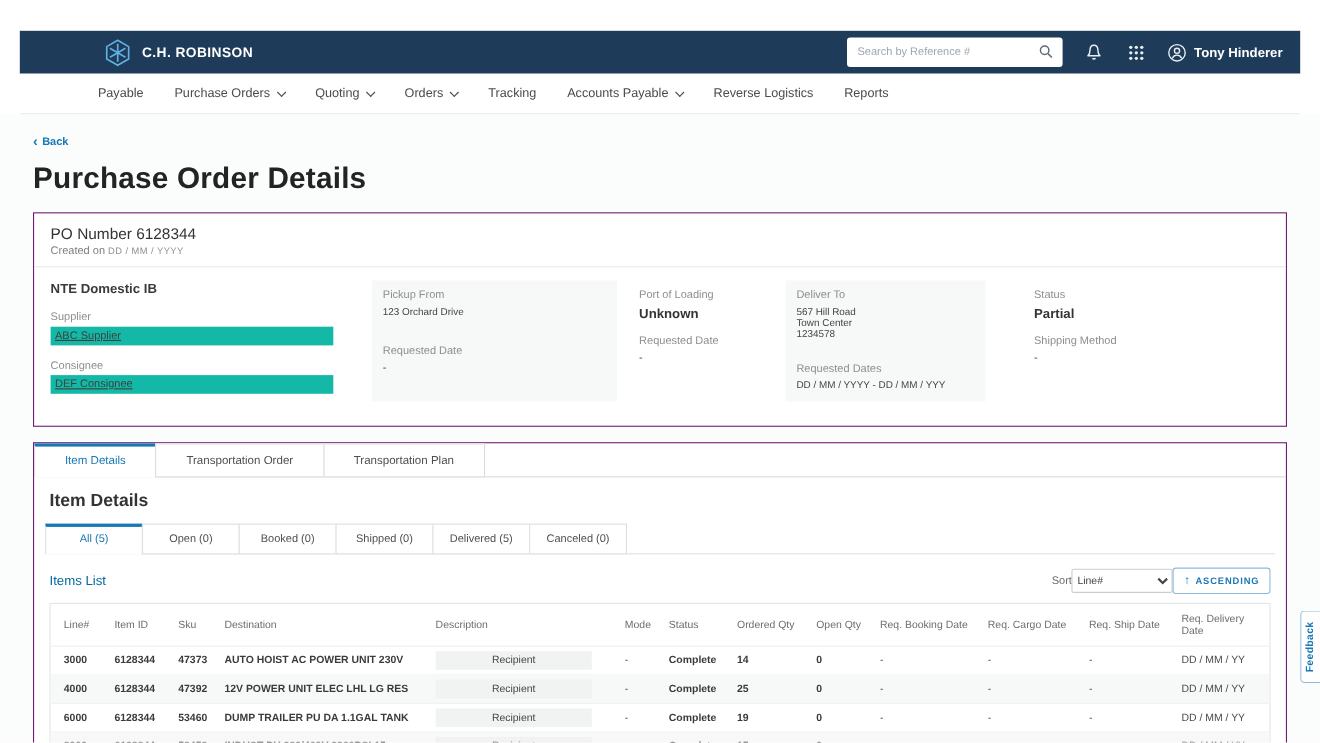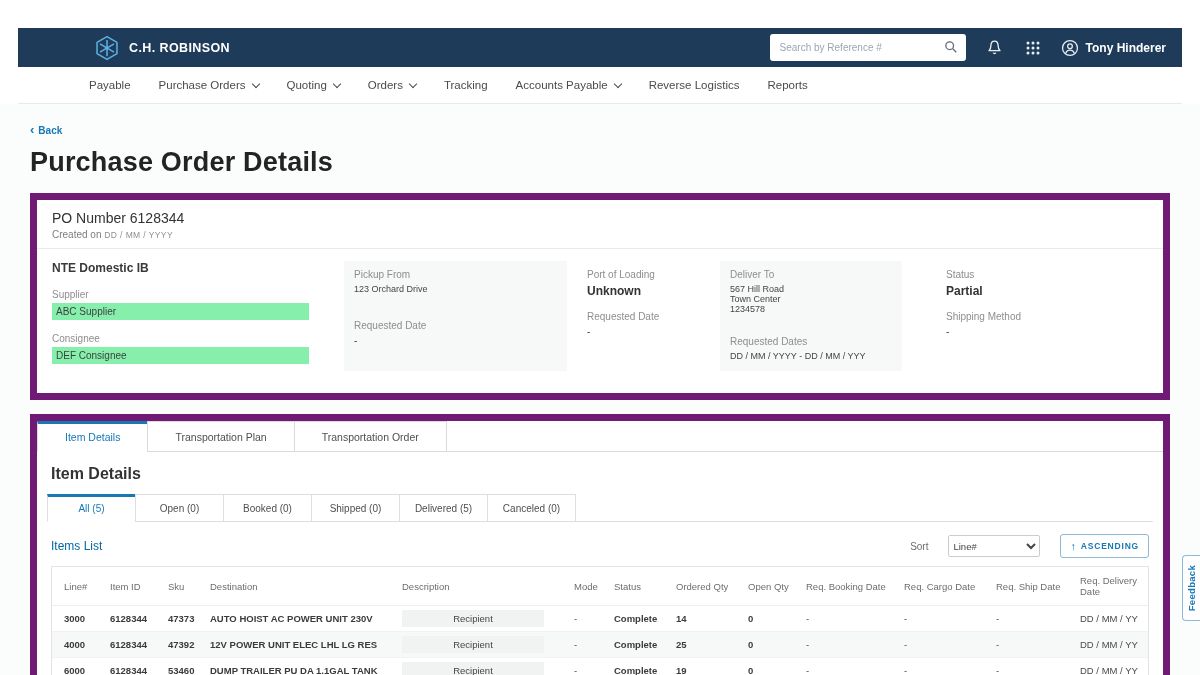--- a/index.html
+++ b/index.html
@@ -24,53 +24,53 @@
   .nav-item { display:flex; align-items:center; padding:0 14px; font-size:11.5px; color:#4b4b4b; text-decoration:none; cursor:pointer; height:100%; }
   .caret { display:none; width:6px; height:6px; border-right:1.5px solid #4b4b4b; border-bottom:1.5px solid #4b4b4b; transform:rotate(45deg); margin-left:7px; margin-bottom:3px; }
   .caret.show { display:inline-block; }
 
   
   .main-wrap { background:#fbfcfc; min-height:509px; padding:16px 30px 20px; }
   .back { display:inline-flex; align-items:center; gap:4px; color:#1878b4; font-size:10px; font-weight:700; text-decoration:none; cursor:pointer; }
   .back .chev { font-size:13px; line-height:8px; font-weight:700; }
   h1 { font-size:27px; font-weight:700; color:#232323; margin:9px 0 15px; letter-spacing:.2px; }
 
-  .card { background:#ffffff; border:7px solid #701a75; }
+  .card { background:#ffffff; border:1px solid #701a75; }
 
   
   .po-head { padding:10px 15px 8px; }
   .po-number { font-size:14px; color:#333; }
   .po-created { font-size:10px; color:#7d7d7d; margin-top:3px; }
   .po-created .date-sm { font-size:8.5px; color:#8f8f8f; letter-spacing:.4px; }
   .po-grid { display:grid; grid-template-columns:292px 243px 133px 202px 1fr; border-top:1px solid #e8eaeb; padding:12px 15px 22px; }
   .lbl { font-size:10px; color:#8e8e8e; }
   .val { font-size:10px; color:#3f3f3f; }
   .val-sm { font-size:9px; color:#454545; }
   .bold-val { font-size:12px; font-weight:700; color:#333; }
   .po-type { font-size:12px; font-weight:700; color:#3a3a3a; margin-bottom:14px; }
-  .redact { background:#86efac; display:block; width:88%; padding:3px 4px; margin-top:3px; }
+  .redact { background:#14b8a6; display:block; width:88%; padding:3px 4px; margin-top:3px;text-decoration:underline; }
   .panel { background:#f7f8f8; padding:8px 10px 10px; margin-right:20px; }
   .mt { margin-top:13px; }
   .mt-sm { margin-top:4px; }
   .col-pad { padding-top:8px; }
 
   
   .tabs-card { margin-top:14px; min-height:252px; padding-bottom:16px; }
   .tabs { display:flex; border-bottom:1px solid #d9dcde; }
   .tab { margin-bottom:-1px; margin-right:-1px; border:1px solid #d9dcde; background:#ffffff; padding:9px 27px 8px; font-size:10.5px; color:#4f4f4f; cursor:pointer; font-family:"Liberation Sans", sans-serif; }
   .tab.active { border-top:3px solid #1878b4; padding-top:6px; color:#1878b4; border-bottom:1px solid #ffffff; }
   .inner { padding:0 10px; }
   h2 { font-size:16px; font-weight:600; color:#333; margin:13px 0 11px; padding-left:4px; }
   .subtabs { display:flex; border-bottom:1px solid #dcdfe1; }
   .subtab { margin-bottom:-1px; margin-right:-1px; border:1px solid #dcdfe1; background:#ffffff; width:89px; text-align:center; padding:8px 0 7px; font-size:10px; color:#4f4f4f; cursor:pointer; font-family:"Liberation Sans", sans-serif; }
   .subtab.active { border-top:3px solid #1878b4; padding-top:5px; color:#1878b4; border-bottom:1px solid #ffffff; }
 
   .list-header { display:flex; align-items:center; justify-content:space-between; margin:12px 4px 8px; }
   .list-title { font-size:12px; color:#0369a1; }
-  .sort-area { display:flex; align-items:center; gap:20px; }
+  .sort-area { display:flex; align-items:center; gap:0; }
   .sort-lbl { font-size:10px; color:#6d6d6d; }
   .sort-select { font-size:9.5px; color:#444; width:92px; height:22px; border:1px solid #c9cdd0; border-radius:2px; background:#fff; font-family:"Liberation Sans", sans-serif; }
   .asc-btn { display:flex; align-items:center; gap:4px; border:1px solid #8fb9d8; background:#ffffff; color:#1878b4; font-size:8.5px; font-weight:700; letter-spacing:.8px; padding:5px 9px; border-radius:3px; cursor:pointer; font-family:"Liberation Sans", sans-serif; }
   .asc-arrow { font-size:11px; font-weight:400; }
 
   
   .tbl { border:1px solid #e2e4e6; margin:0 4px; background:#fff; }
   .grid-row { display:grid; grid-template-columns:46px 58px 42px 192px 172px 40px 62px 72px 58px 98px 92px 84px 1fr; align-items:center; padding-left:12px; }
   .th { font-size:9.5px; color:#6d6d6d; padding:8px 6px 8px 0; }
   .tbl-head { border-bottom:1px solid #eceeef; }
@@ -236,23 +236,23 @@
         </div>
       </div>
     </section>
 
     
     <section class="card tabs-card">
       <div class="tabs">
 
           <button class="tab active">Item Details</button>
 
+          <button class="tab">Transportation Order</button>
+
           <button class="tab">Transportation Plan</button>
-
-          <button class="tab">Transportation Order</button>
 
       </div>
       <div class="inner">
         <h2>Item Details</h2>
         <div class="subtabs">
 
             <button class="subtab active">All (5)</button>
 
             <button class="subtab">Open (0)</button>
 

